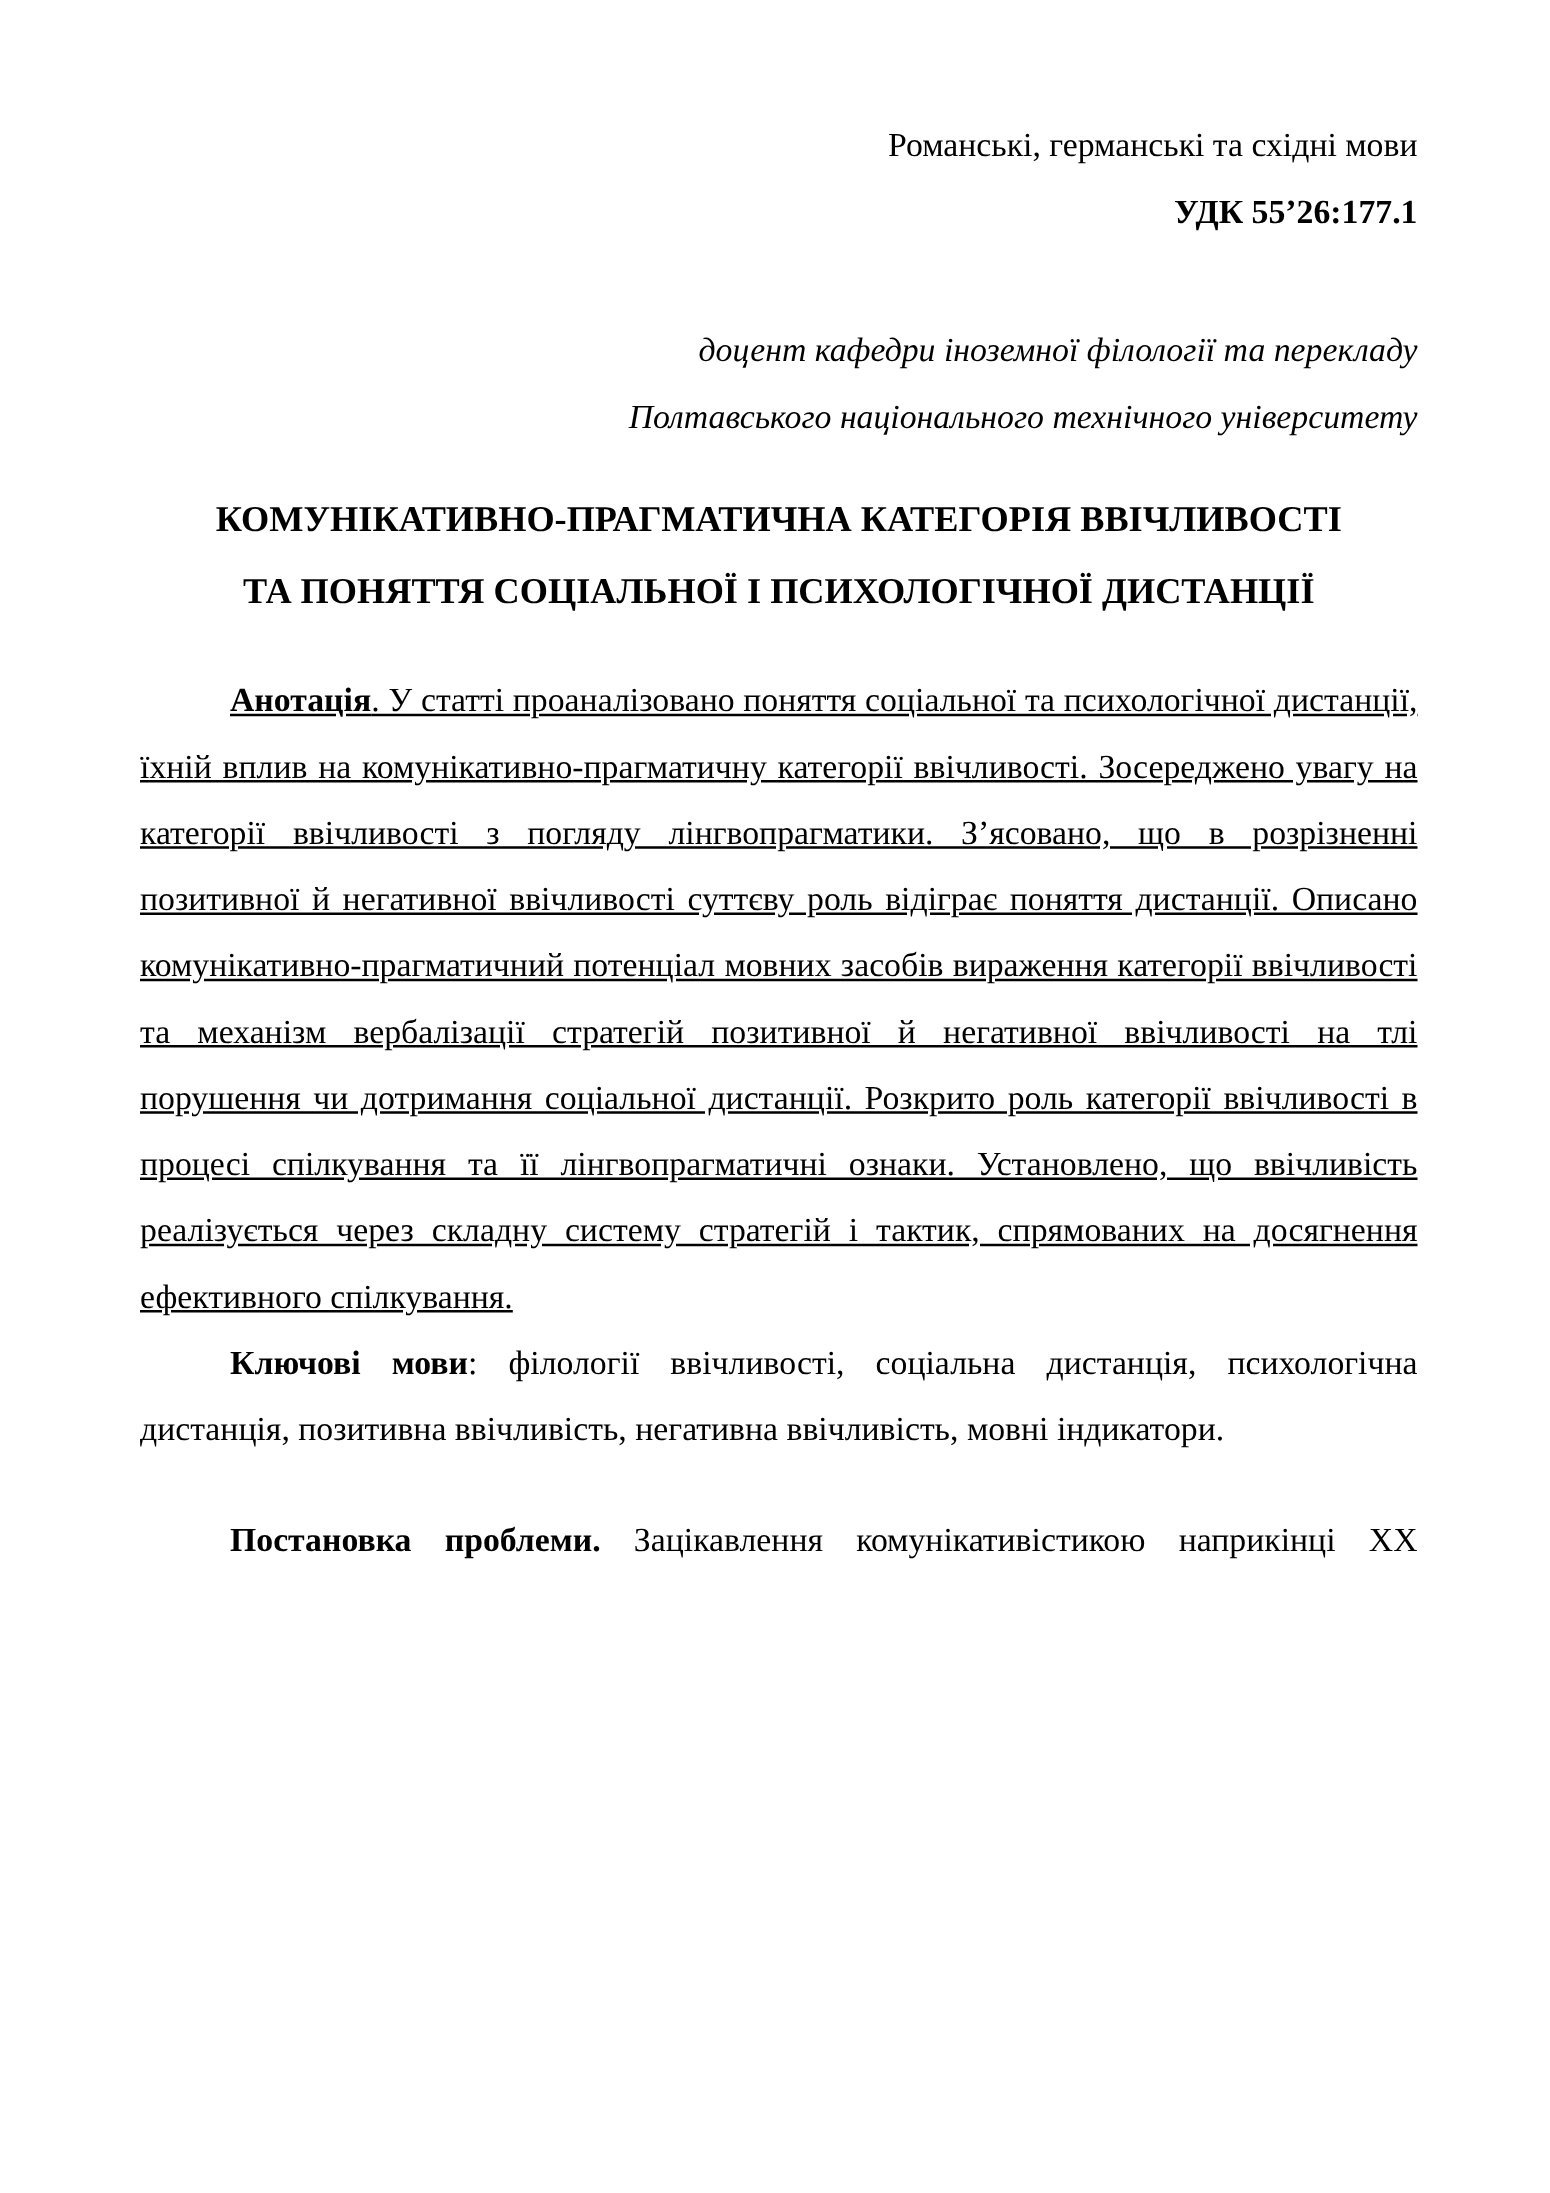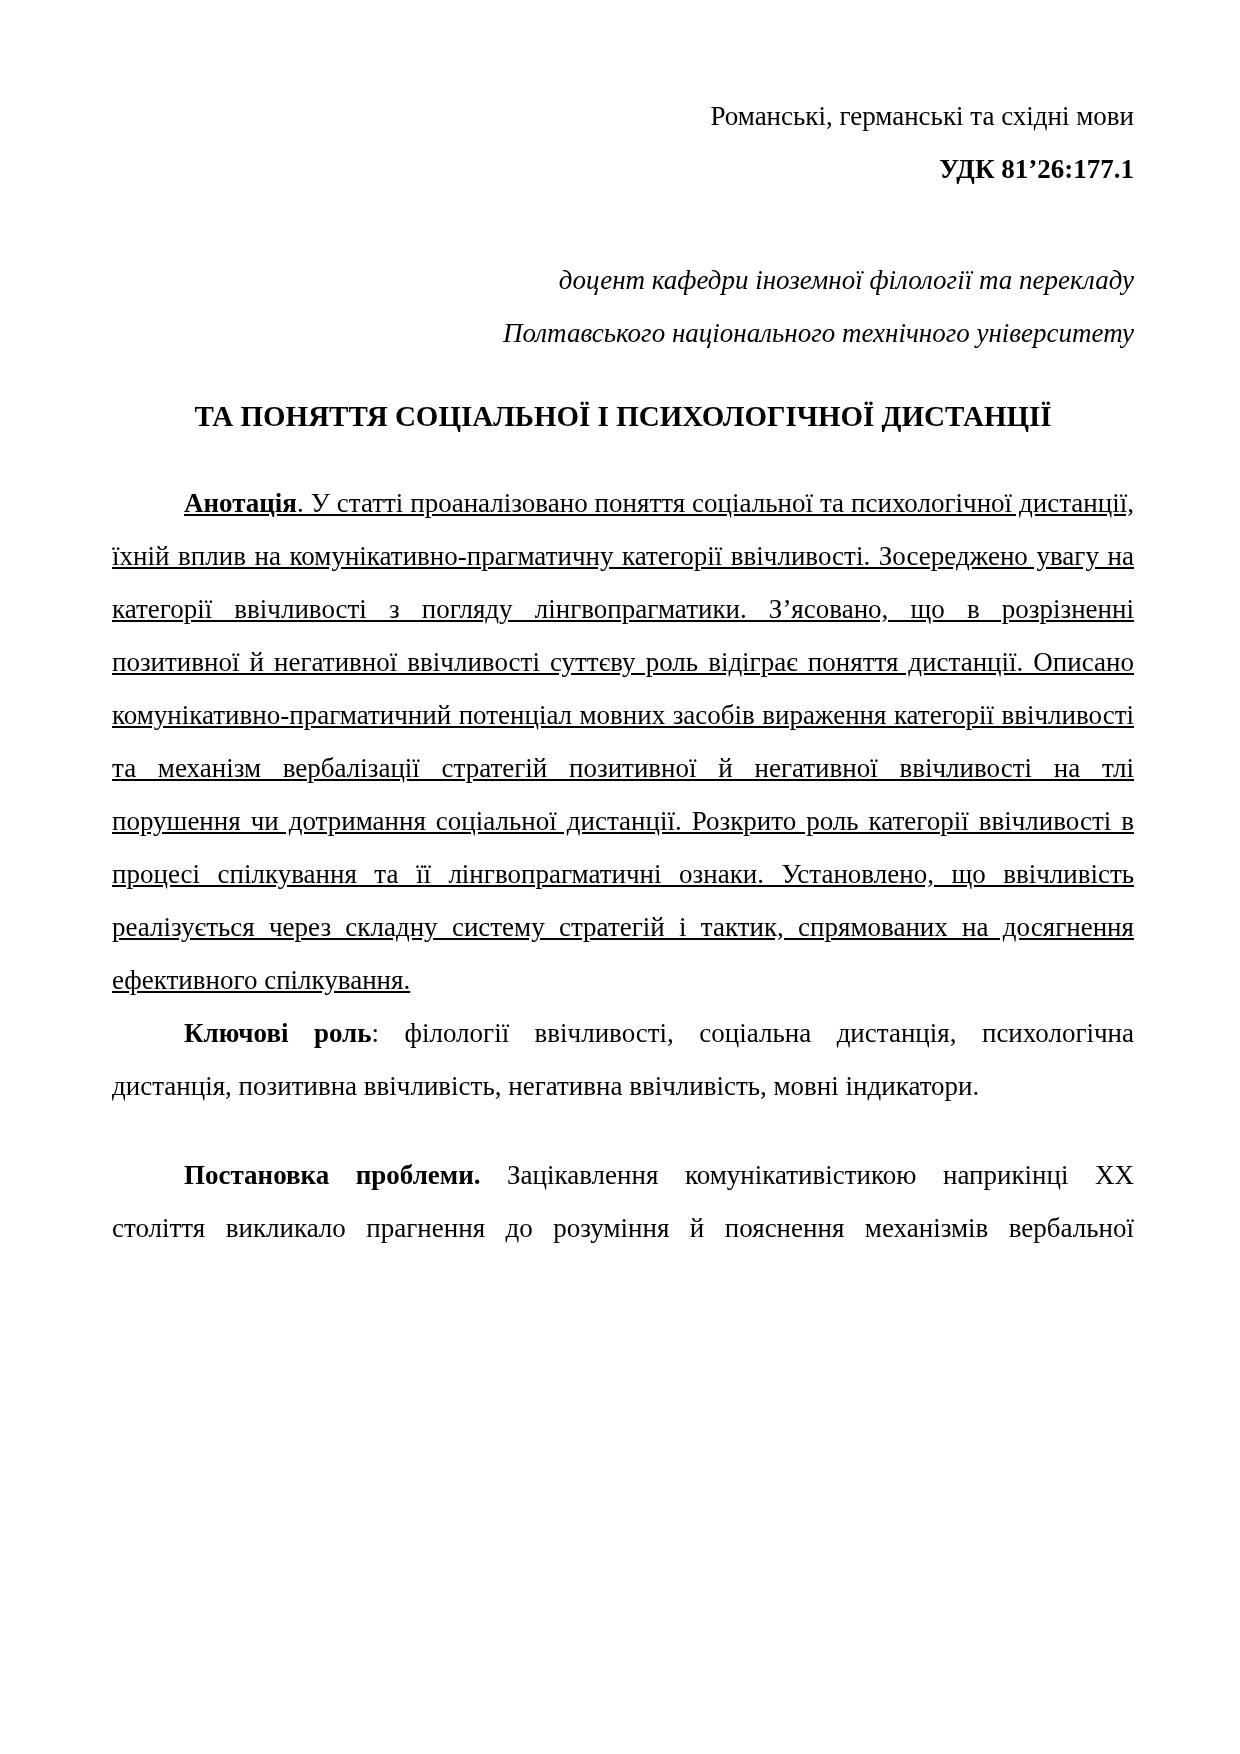--- a/index.html
+++ b/index.html
@@ -39,36 +39,37 @@
   .abstract-par { margin-top: 32px; text-decoration: underline; }
   .problem-par { margin-top: 36px; }
 </style>
 </head>
 <body>
 
 <div class="page">
 
   <div class="right">Романські, германські та східні мови</div>
 
-  <div class="right bold">УДК 81’26:177.1</div>
+  <div class="right bold">УДК 55’26:177.1</div>
 
   <div class="author-block">
     <div class="italic">доцент кафедри іноземної філології та перекладу</div>
     <div class="italic">Полтавського національного технічного університету</div>
   </div>
 
   <div class="title-block">
+    <div>КОМУНІКАТИВНО-ПРАГМАТИЧНА КАТЕГОРІЯ ВВІЧЛИВОСТІ</div>
     <div>ТА ПОНЯТТЯ СОЦІАЛЬНОЇ І ПСИХОЛОГІЧНОЇ ДИСТАНЦІЇ</div>
   </div>
 
   <p class="par abstract-par">
     <span class="bold">Анотація</span><span>. У статті проаналізовано поняття соціальної та психологічної дистанції, їхній вплив на комунікативно-прагматичну категорії ввічливості. Зосереджено увагу на категорії ввічливості з погляду лінгвопрагматики. З’ясовано, що в розрізненні позитивної й негативної ввічливості суттєву роль відіграє поняття дистанції. Описано комунікативно-прагматичний потенціал мовних засобів вираження категорії ввічливості та механізм вербалізації стратегій позитивної й негативної ввічливості на тлі порушення чи дотримання соціальної дистанції. Розкрито роль категорії ввічливості в процесі спілкування та її лінгвопрагматичні ознаки. Установлено, що ввічливість реалізується через складну систему стратегій і тактик, спрямованих на досягнення ефективного спілкування.</span>
   </p>
 
   <p class="par">
-    <span class="bold">Ключові роль</span><span>: філології ввічливості, соціальна дистанція, психологічна дистанція, позитивна ввічливість, негативна ввічливість, мовні індикатори.</span>
+    <span class="bold">Ключові мови</span><span>: філології ввічливості, соціальна дистанція, психологічна дистанція, позитивна ввічливість, негативна ввічливість, мовні індикатори.</span>
   </p>
 
   <p class="par problem-par">
     <span class="bold">Постановка проблеми.</span><span> Зацікавлення комунікативістикою наприкінці ХХ століття викликало прагнення до розуміння й пояснення механізмів вербальної інтеракції, яка перебуває під впливом установлених соціумом норм. У зв’язку із цим увагу дослідників привертає низка питань, пов’язаних із проблемами комунікації: виокремленням мінімальних одиниць спілкування – мовленнєвих</span>
   </p>
 
 </div>
 
 </body></html>

